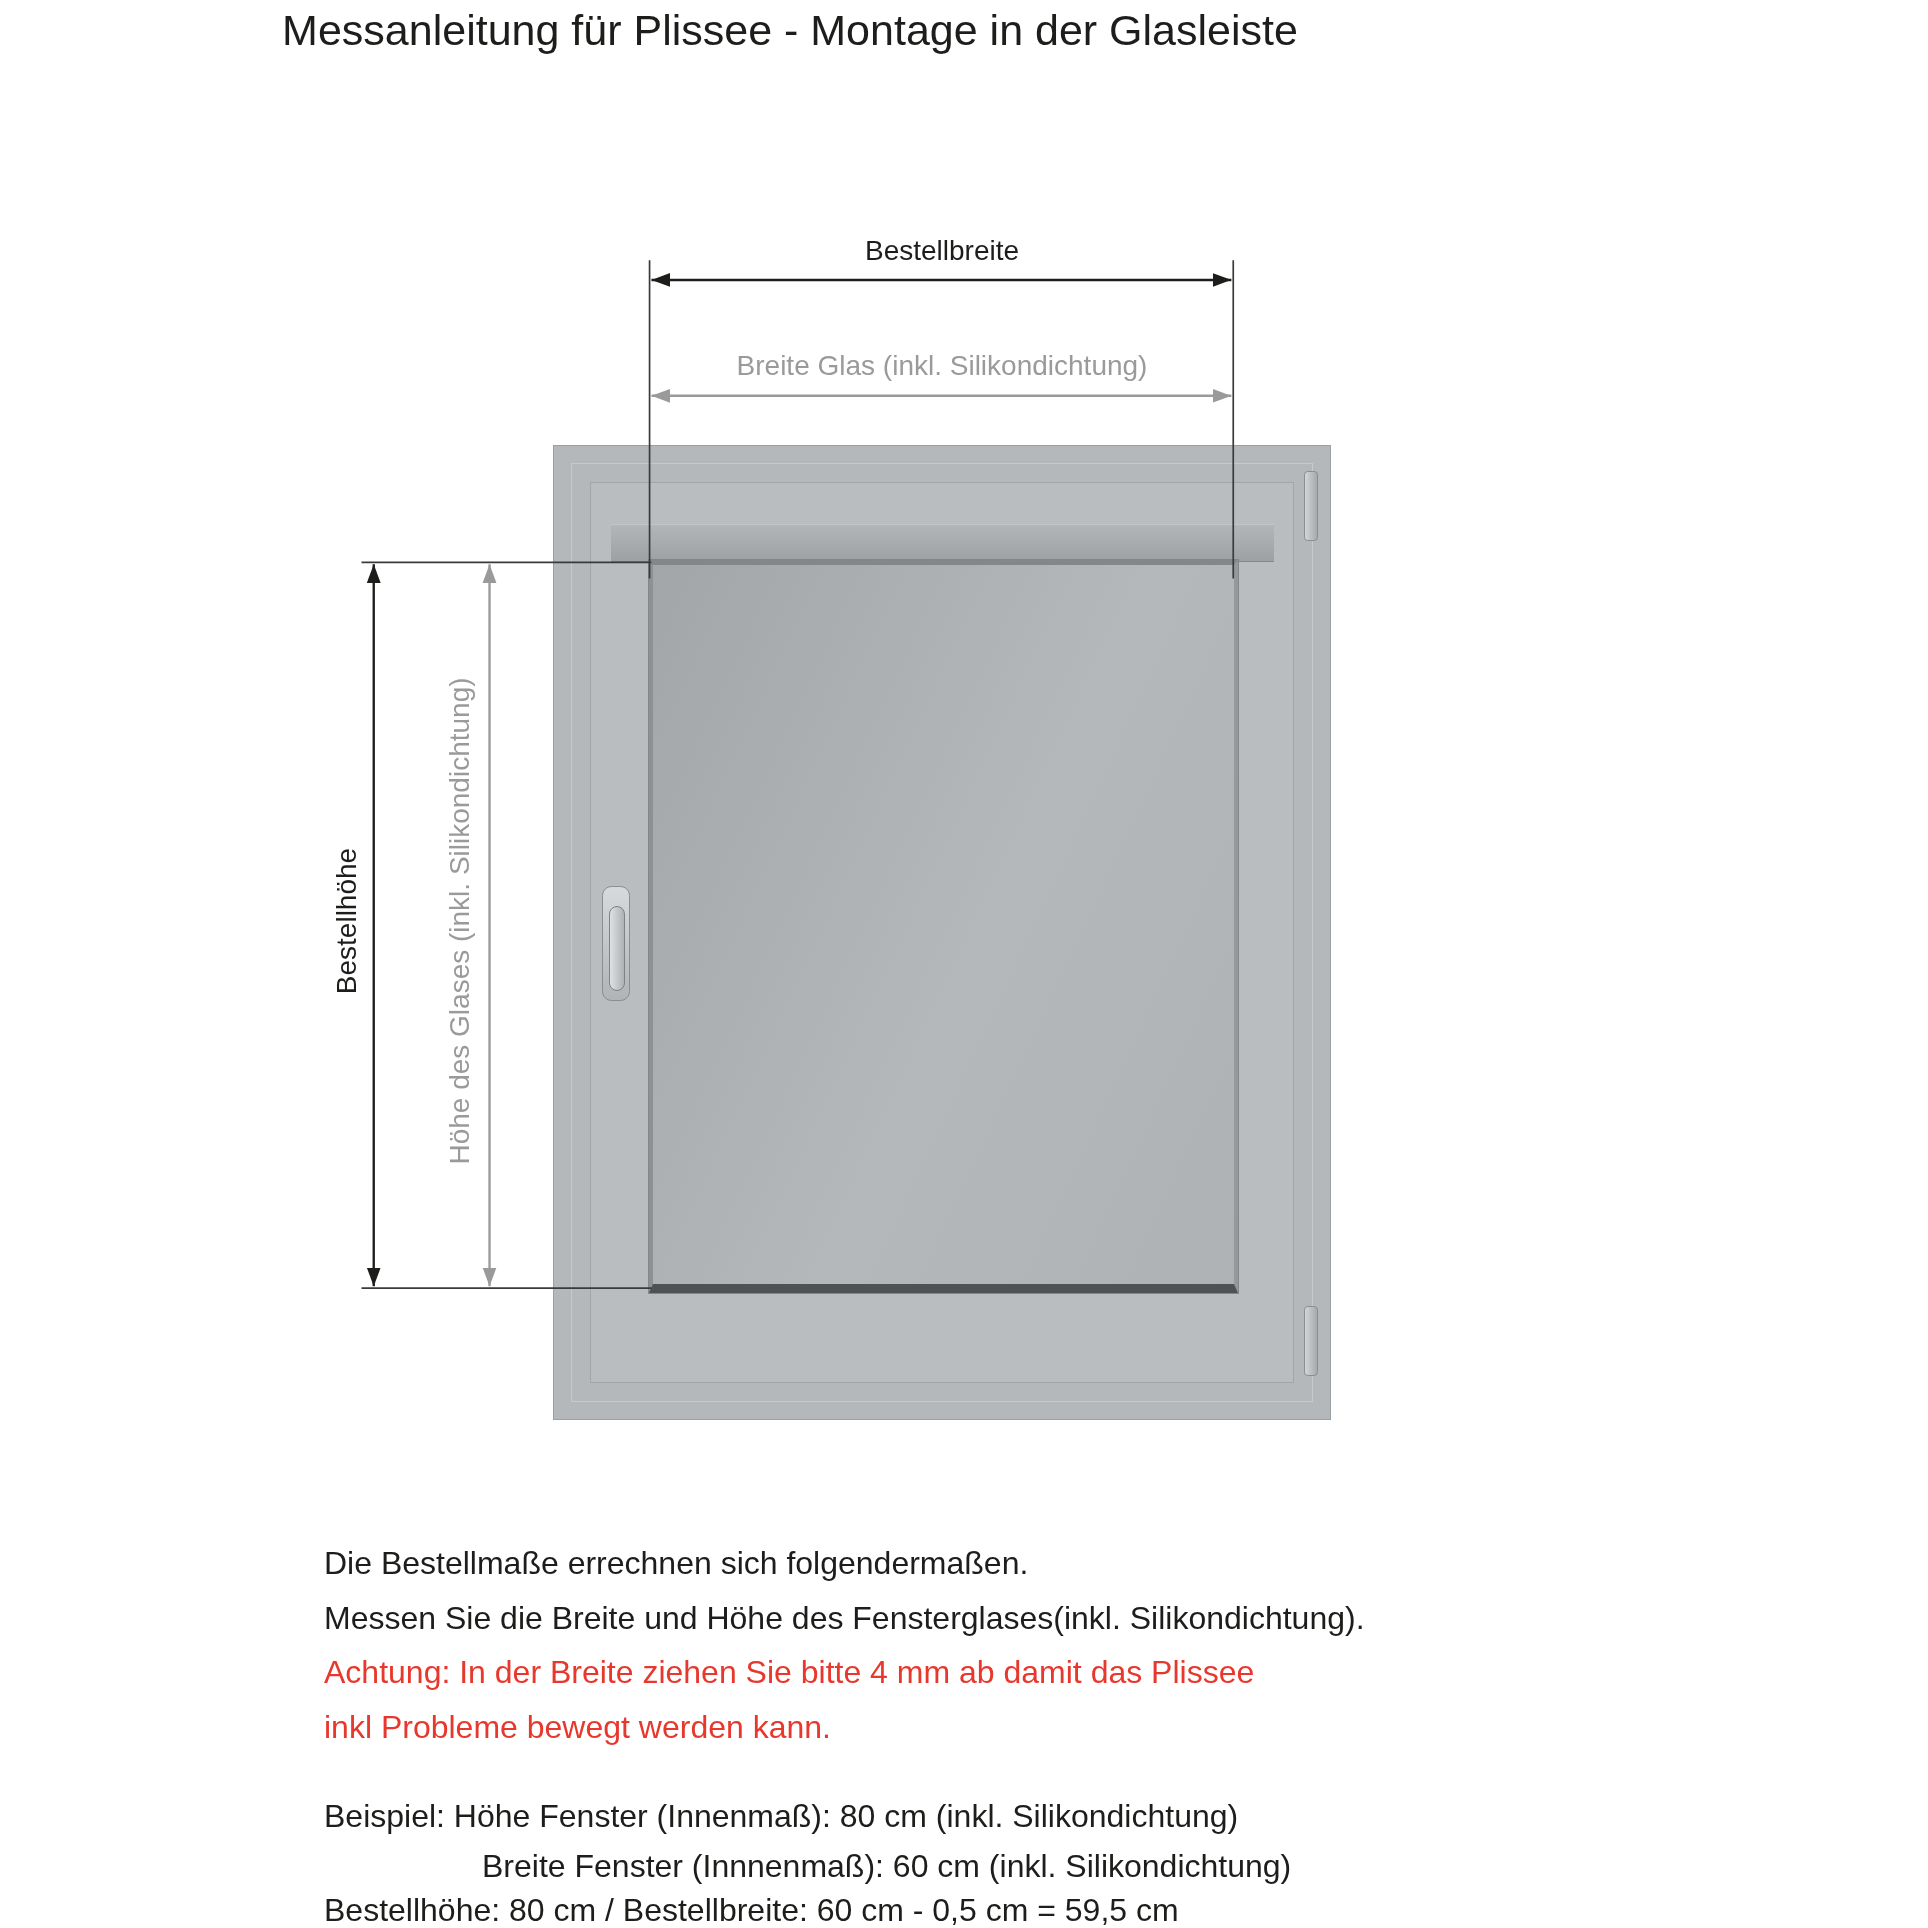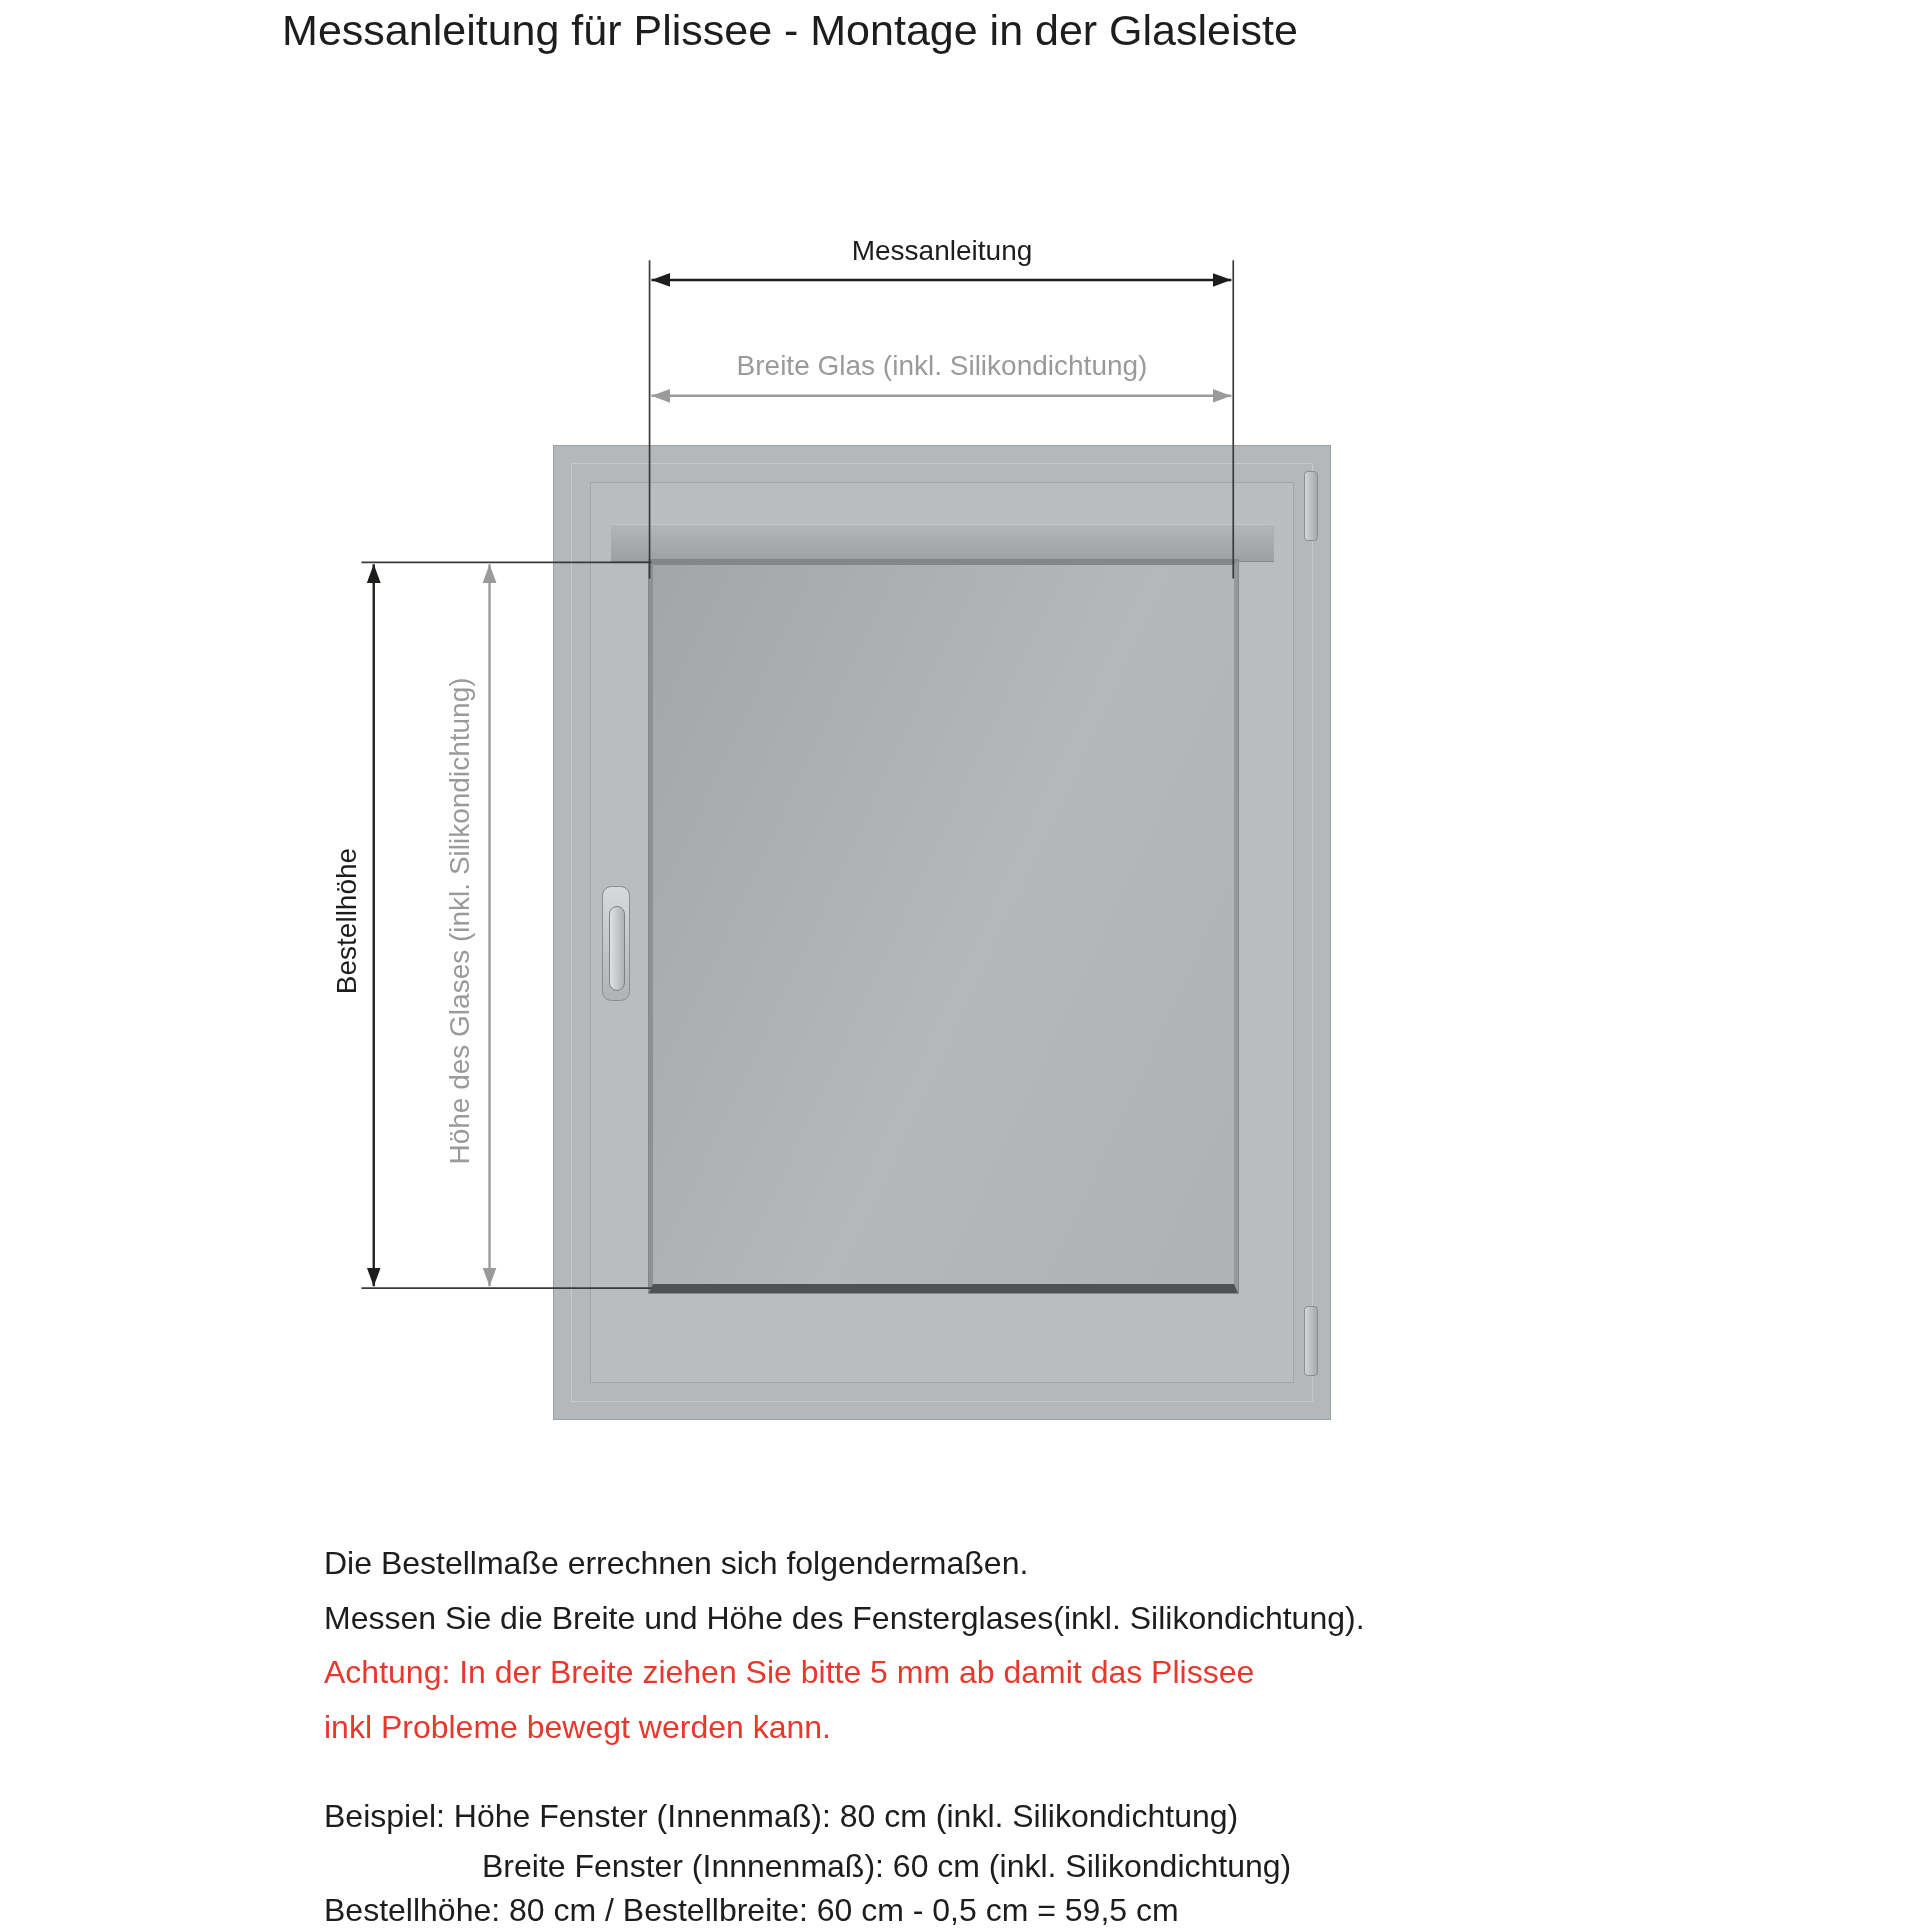--- a/index.html
+++ b/index.html
@@ -129,27 +129,27 @@
     <line x1="692" y1="420" x2="1308" y2="420" stroke="#9a9a9a" stroke-width="2.5" marker-start="url(#mg)" marker-end="url(#mg)"></line>
 
     <line x1="384" y1="597" x2="692" y2="597" stroke="#3a3a3a" stroke-width="1.8"></line>
     <line x1="384" y1="1368" x2="692" y2="1368" stroke="#3a3a3a" stroke-width="1.8"></line>
 
     <line x1="397" y1="599" x2="397" y2="1366" stroke="#1d1d1b" stroke-width="2.5" marker-start="url(#mb)" marker-end="url(#mb)"></line>
 
     <line x1="520" y1="599" x2="520" y2="1366" stroke="#9a9a9a" stroke-width="2.5" marker-start="url(#mg)" marker-end="url(#mg)"></line>
   </svg>
 
-  <div class="hlabel label-order-width">Messanleitung</div>
+  <div class="hlabel label-order-width">Bestellbreite</div>
   <div class="hlabel label-glass-width">Breite Glas (inkl. Silikondichtung)</div>
   <div class="vlabel label-order-height">Bestellhöhe</div>
   <div class="vlabel label-glass-height">Höhe des Glases (inkl. Silikondichtung)</div>
 
   <p class="txt" style="top:1599px">Messen Sie die Breite und Höhe des Fensterglases(inkl. Silikondichtung).</p>
   <p class="txt" style="top:1544px">Die Bestellmaße errechnen sich folgendermaßen.</p>
-  <p class="txt warning" style="top:1653px">Achtung: In der Breite ziehen Sie bitte 5 mm ab damit das Plissee</p>
+  <p class="txt warning" style="top:1653px">Achtung: In der Breite ziehen Sie bitte 4 mm ab damit das Plissee</p>
   <p class="txt warning" style="top:1708px">inkl Probleme bewegt werden kann.</p>
   <p class="txt" style="top:1797px">Beispiel: Höhe Fenster (Innenmaß): 80 cm (inkl. Silikondichtung)</p>
   <p class="txt indent" style="top:1847px">Breite Fenster (Innnenmaß): 60 cm  (inkl. Silikondichtung)</p>
   <p class="txt" style="top:1891px">Bestellhöhe: 80 cm / Bestellbreite: 60 cm  - 0,5 cm = 59,5 cm</p>
 
 </div>
 
 
 </body></html>

